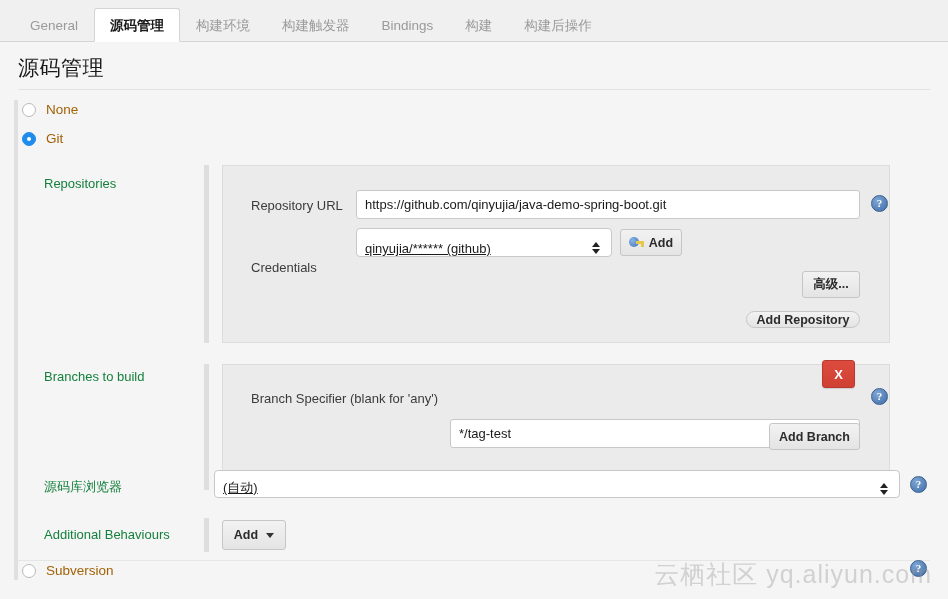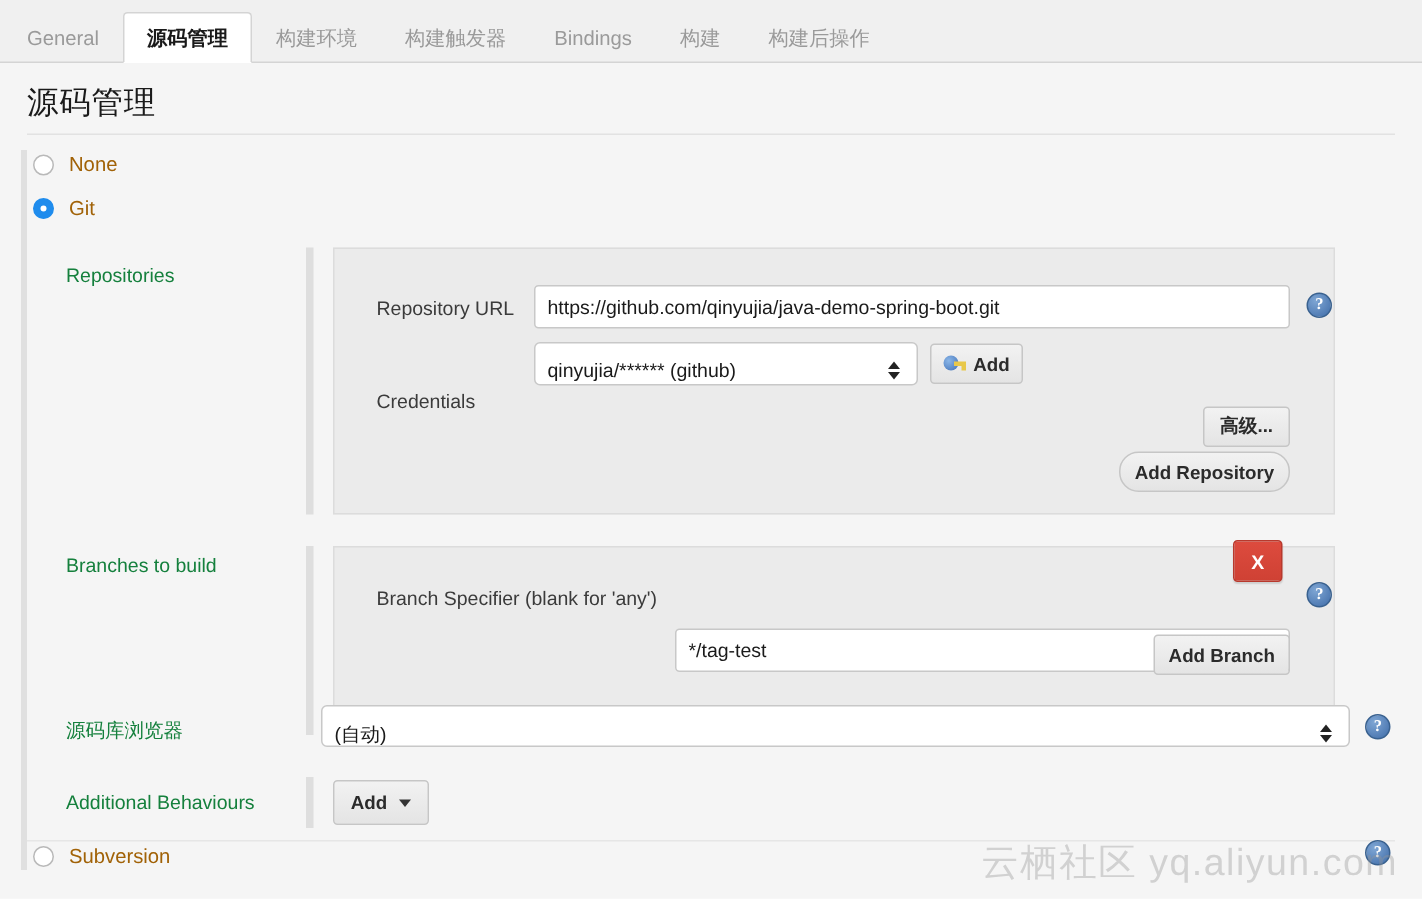--- a/index.html
+++ b/index.html
@@ -12,21 +12,21 @@
     -webkit-font-smoothing: antialiased;
   }
   #root { position: relative; width: 948px; height: 599px; background: #f5f5f5; }
 
   
   .tabbar {
     position: absolute; left: 0; top: 0; width: 948px; height: 42px;
     background: #f0f0f0;
     border-bottom: 1px solid #d4d4d4;
     display: flex; align-items: flex-end;
-    padding-left: 2px;
+    padding-left: 14px;
   }
   .tab {
     font-size: 13.5px; color: #9a9a9a;
     padding: 0 15px; height: 34px; line-height: 34px;
     border: 1px solid transparent; border-bottom: none;
     white-space: nowrap; cursor: pointer;
     position: relative; top: 1px;
   }
   .tab.active {
     color: #1a1a1a; font-weight: bold;
@@ -96,23 +96,24 @@
     padding: 0 8px;
     outline: none;
   }
 
   .selectbox {
     position: absolute;
     background: #ffffff;
     border: 1px solid #c8c8c8;
     border-radius: 4px;
     font-size: 13px; color: #1a1a1a;
-    display: flex; align-items: flex-start;
-    padding: 10px 8px;
+    display: flex; align-items: flex-end;
+    padding: 0 8px;
     cursor: pointer;
+    text-decoration: underline;
   }
   .selectbox .sval { flex: 1; white-space: nowrap; overflow: hidden; }
   .arrows {
     width: 9px; height: 16px; position: relative; flex: none; margin-right: 2px;
   }
   .arrows::before, .arrows::after {
     content: ""; position: absolute; left: 0;
     border-left: 4.5px solid transparent; border-right: 4.5px solid transparent;
   }
   .arrows::before { top: 2px; border-bottom: 5px solid #222; }
@@ -243,21 +244,21 @@
     <div class="btn btn-add-cred" style="left:620px; top:187px; width:62px; height:27px;">
       <span class="key-icon">
         <span class="bow"></span>
           <span class="shaft"></span>
           <span class="tooth"></span>
       </span>
       <span>Add</span>
     </div>
 
     <div class="btn" style="left:802px; top:229px; width:58px; height:27px;">高级...</div>
-    <div class="btn" style="left:746px; top:259px; width:114px; height:27px;border-radius:13px;">Add Repository</div>
+    <div class="btn" style="left:746px; top:269px; width:114px; height:17px;border-radius:13px;">Add Repository</div>
 
     <div class="flabel" style="left:44px; top:327px;">Branches to build</div>
 
     <div class="panel-rail" style="left:204px; top:322px; height:126px;"></div>
     <div class="panel" style="left:222px; top:322px; width:668px; height:126px;"></div>
 
     <div class="btn-x" style="left:822px; top:318px; width:33px; height:28px;">X</div>
 
     <div class="ilabel" style="left:251px; top:349px;">Branch Specifier (blank for 'any')</div>
     <input class="txt" style="left: 450px; top: 341px; width: 410px; height: 29px; margin-top: 36px;" value="*/tag-test">

